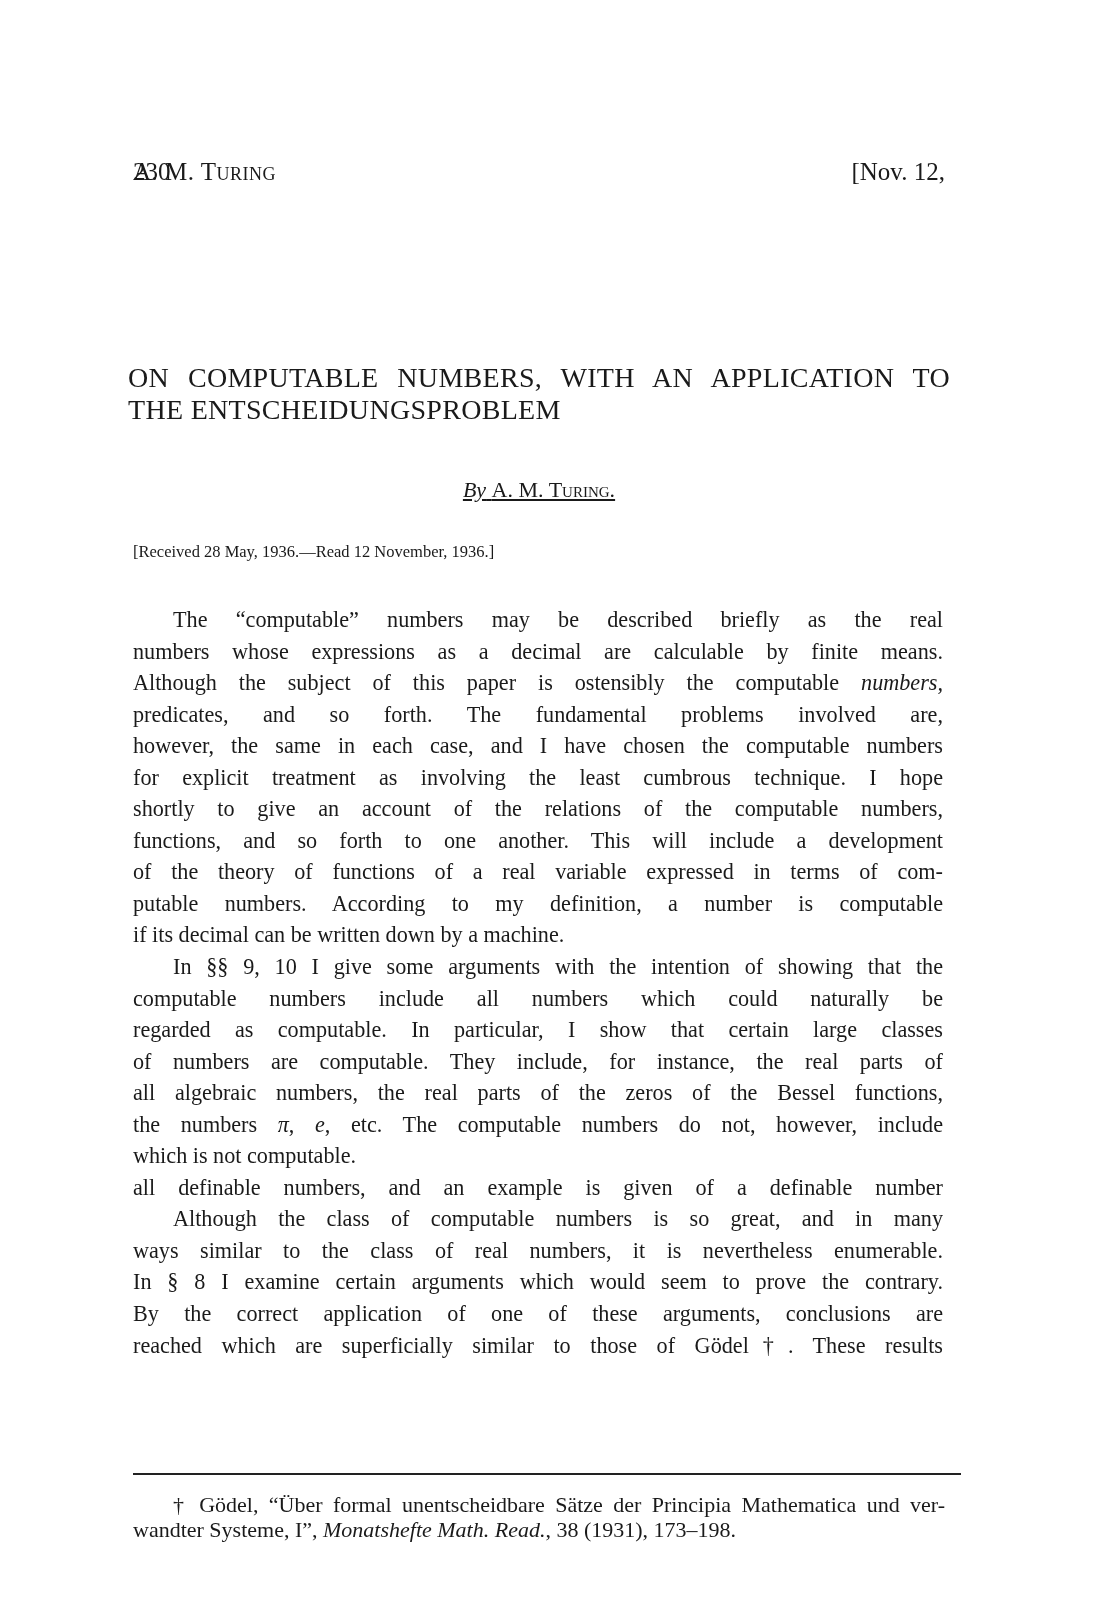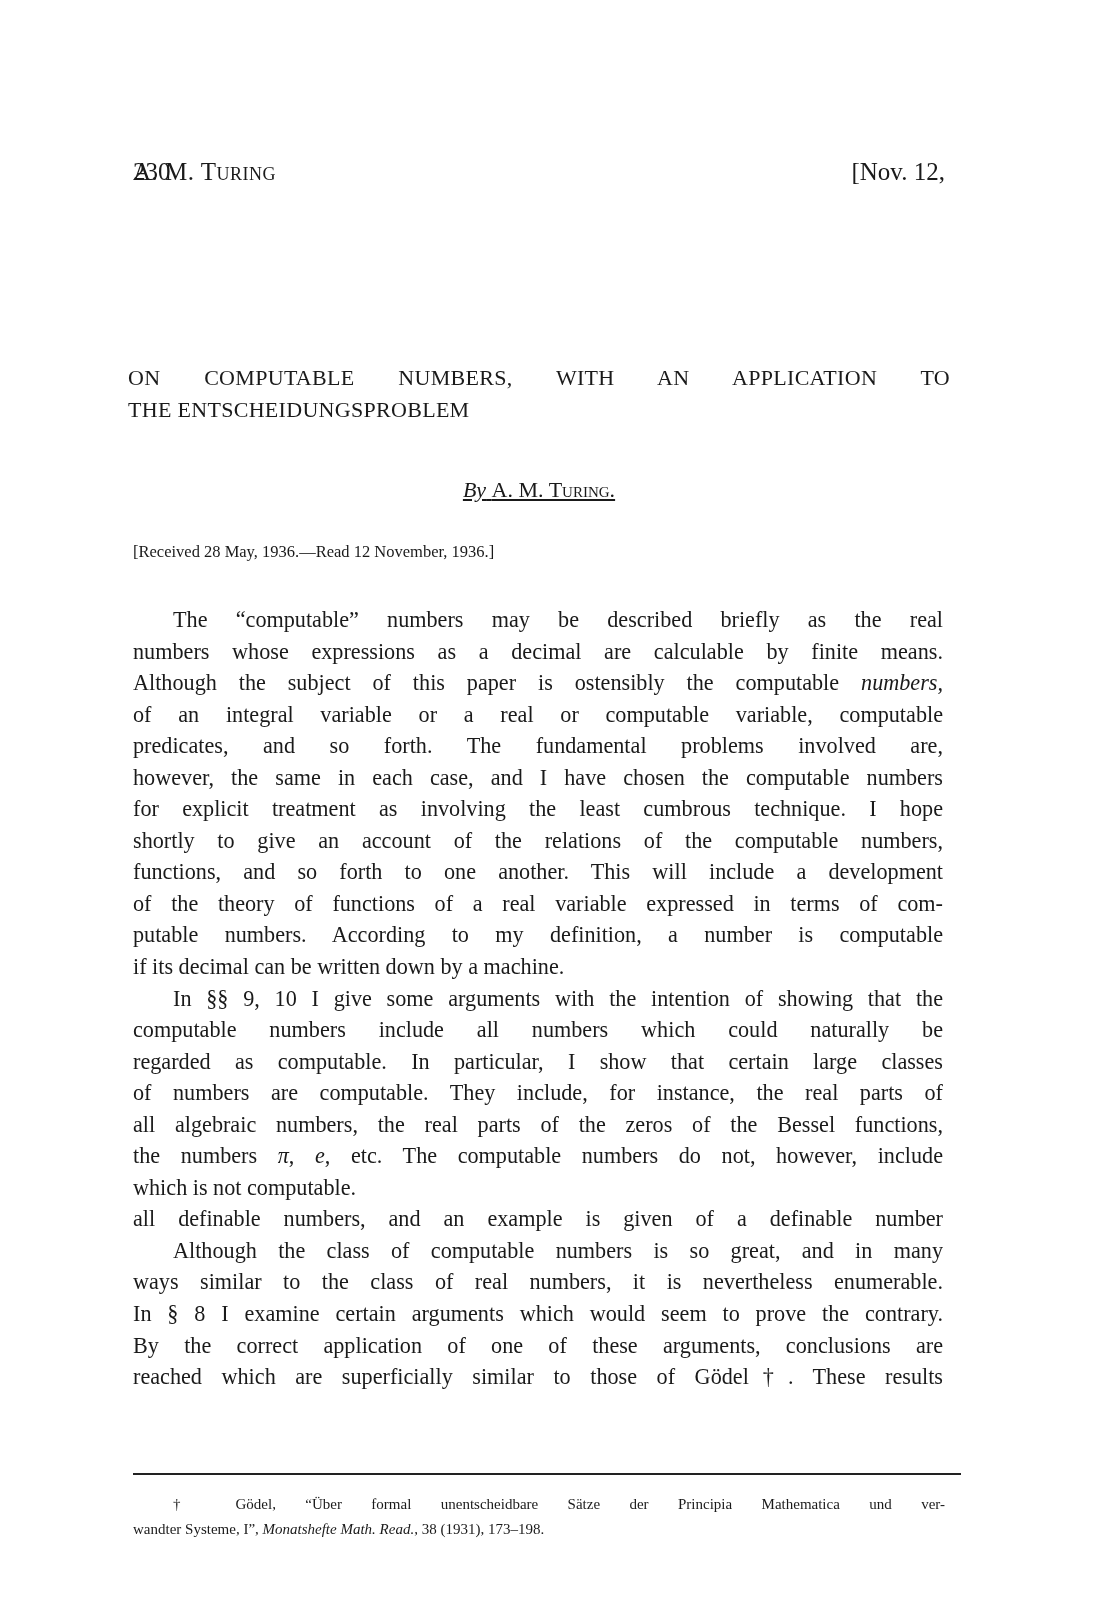--- a/index.html
+++ b/index.html
@@ -25,21 +25,21 @@
       line-height: 32px;
     }
     .running-head .pg { position: absolute; left: 0; top: 0; }
     .running-head .auth { position: absolute; left: 0; right: 0; top: 0; text-align: left; font-variant: small-caps; letter-spacing: 0.5px; }
     .running-head .date { position: absolute; right: 0; top: 0; }
 
     .title {
       top: 362px;
       left: 128px;
       width: 822px;
-      font-size: 22px;
+      font-size: 28px;
       line-height: 32px;
       text-align: center;
       letter-spacing: 0.3px;
     }
     .title .t-line1 { display: block; text-align: justify; text-align-last: justify; }
     .title .t-line2 { display: block; text-align: left; margin-right: 50px; }
 
     .byline {
       top: 474px;
       left: 133px;
@@ -83,21 +83,21 @@
       top: 1473px;
       left: 133px;
       width: 828px;
       height: 0;
       border-top: 2px solid #222;
     }
     .footnotes {
       top: 1492px;
       left: 133px;
       width: 812px;
-      font-size: 15px;
+      font-size: 22px;
       line-height: 25px;
     }
     .footnotes .line {
       display: block;
       white-space: nowrap;
       text-align: justify;
       text-align-last: justify;
     }
     .footnotes .line.last { text-align-last: left; }
     .footnotes .line.indent { padding-left: 40px; }
@@ -121,21 +121,20 @@
   <span class="name">A. M. Turing.</span>
 </div>
 
 <div class="abs received">[Received 28 May, 1936.—Read 12 November, 1936.]</div>
 
 <div class="abs body-text">
   <div>
     <span class="line indent">The “computable” numbers may be described briefly as the real</span>
     <span class="line">numbers whose expressions as a decimal are calculable by finite means.</span>
     <span class="line"><span>Although the subject of this paper is ostensibly the computable </span><span class="it">numbers,</span></span>
-    <span class="line">of an integral variable or a real or computable variable, computable</span>
     <span class="line">predicates, and so forth. The fundamental problems involved are,</span>
     <span class="line">however, the same in each case, and I have chosen the computable numbers</span>
     <span class="line">for explicit treatment as involving the least cumbrous technique. I hope</span>
     <span class="line">shortly to give an account of the relations of the computable numbers,</span>
     <span class="line">functions, and so forth to one another. This will include a development</span>
     <span class="line">of the theory of functions of a real variable expressed in terms of com-</span>
     <span class="line">putable numbers. According to my definition, a number is computable</span>
     <span class="line last">if its decimal can be written down by a machine.</span>
   </div>
   <div>

